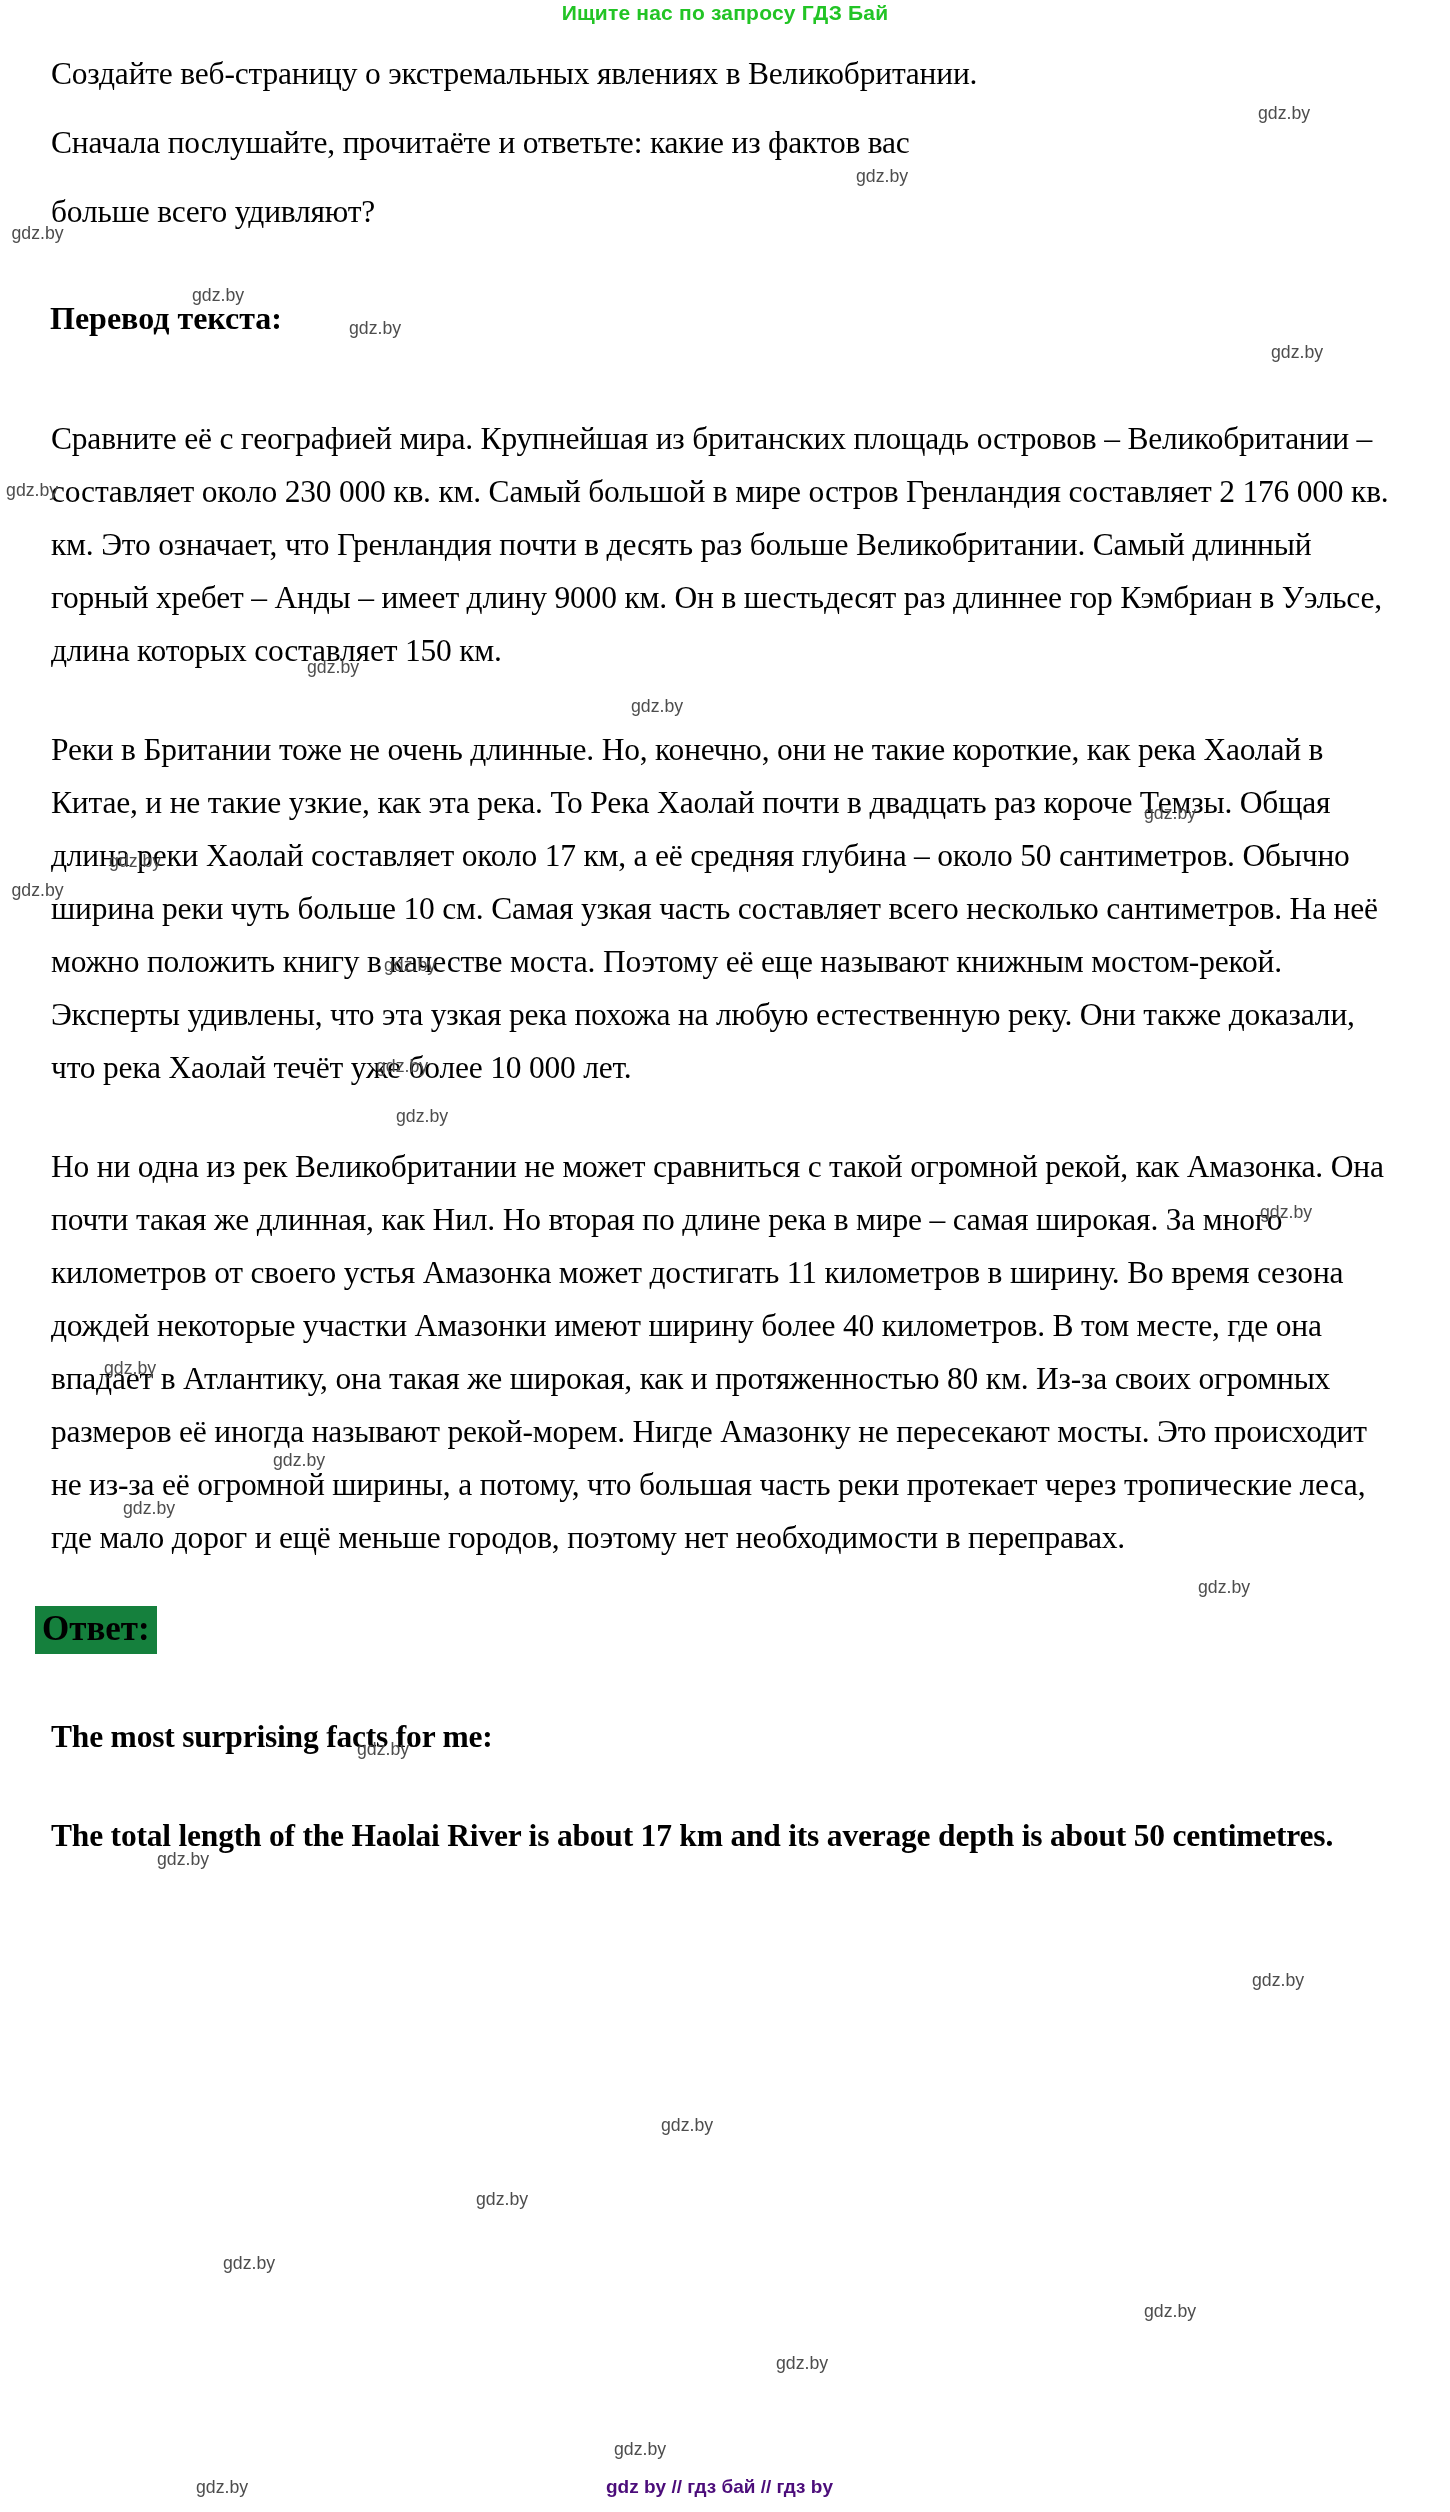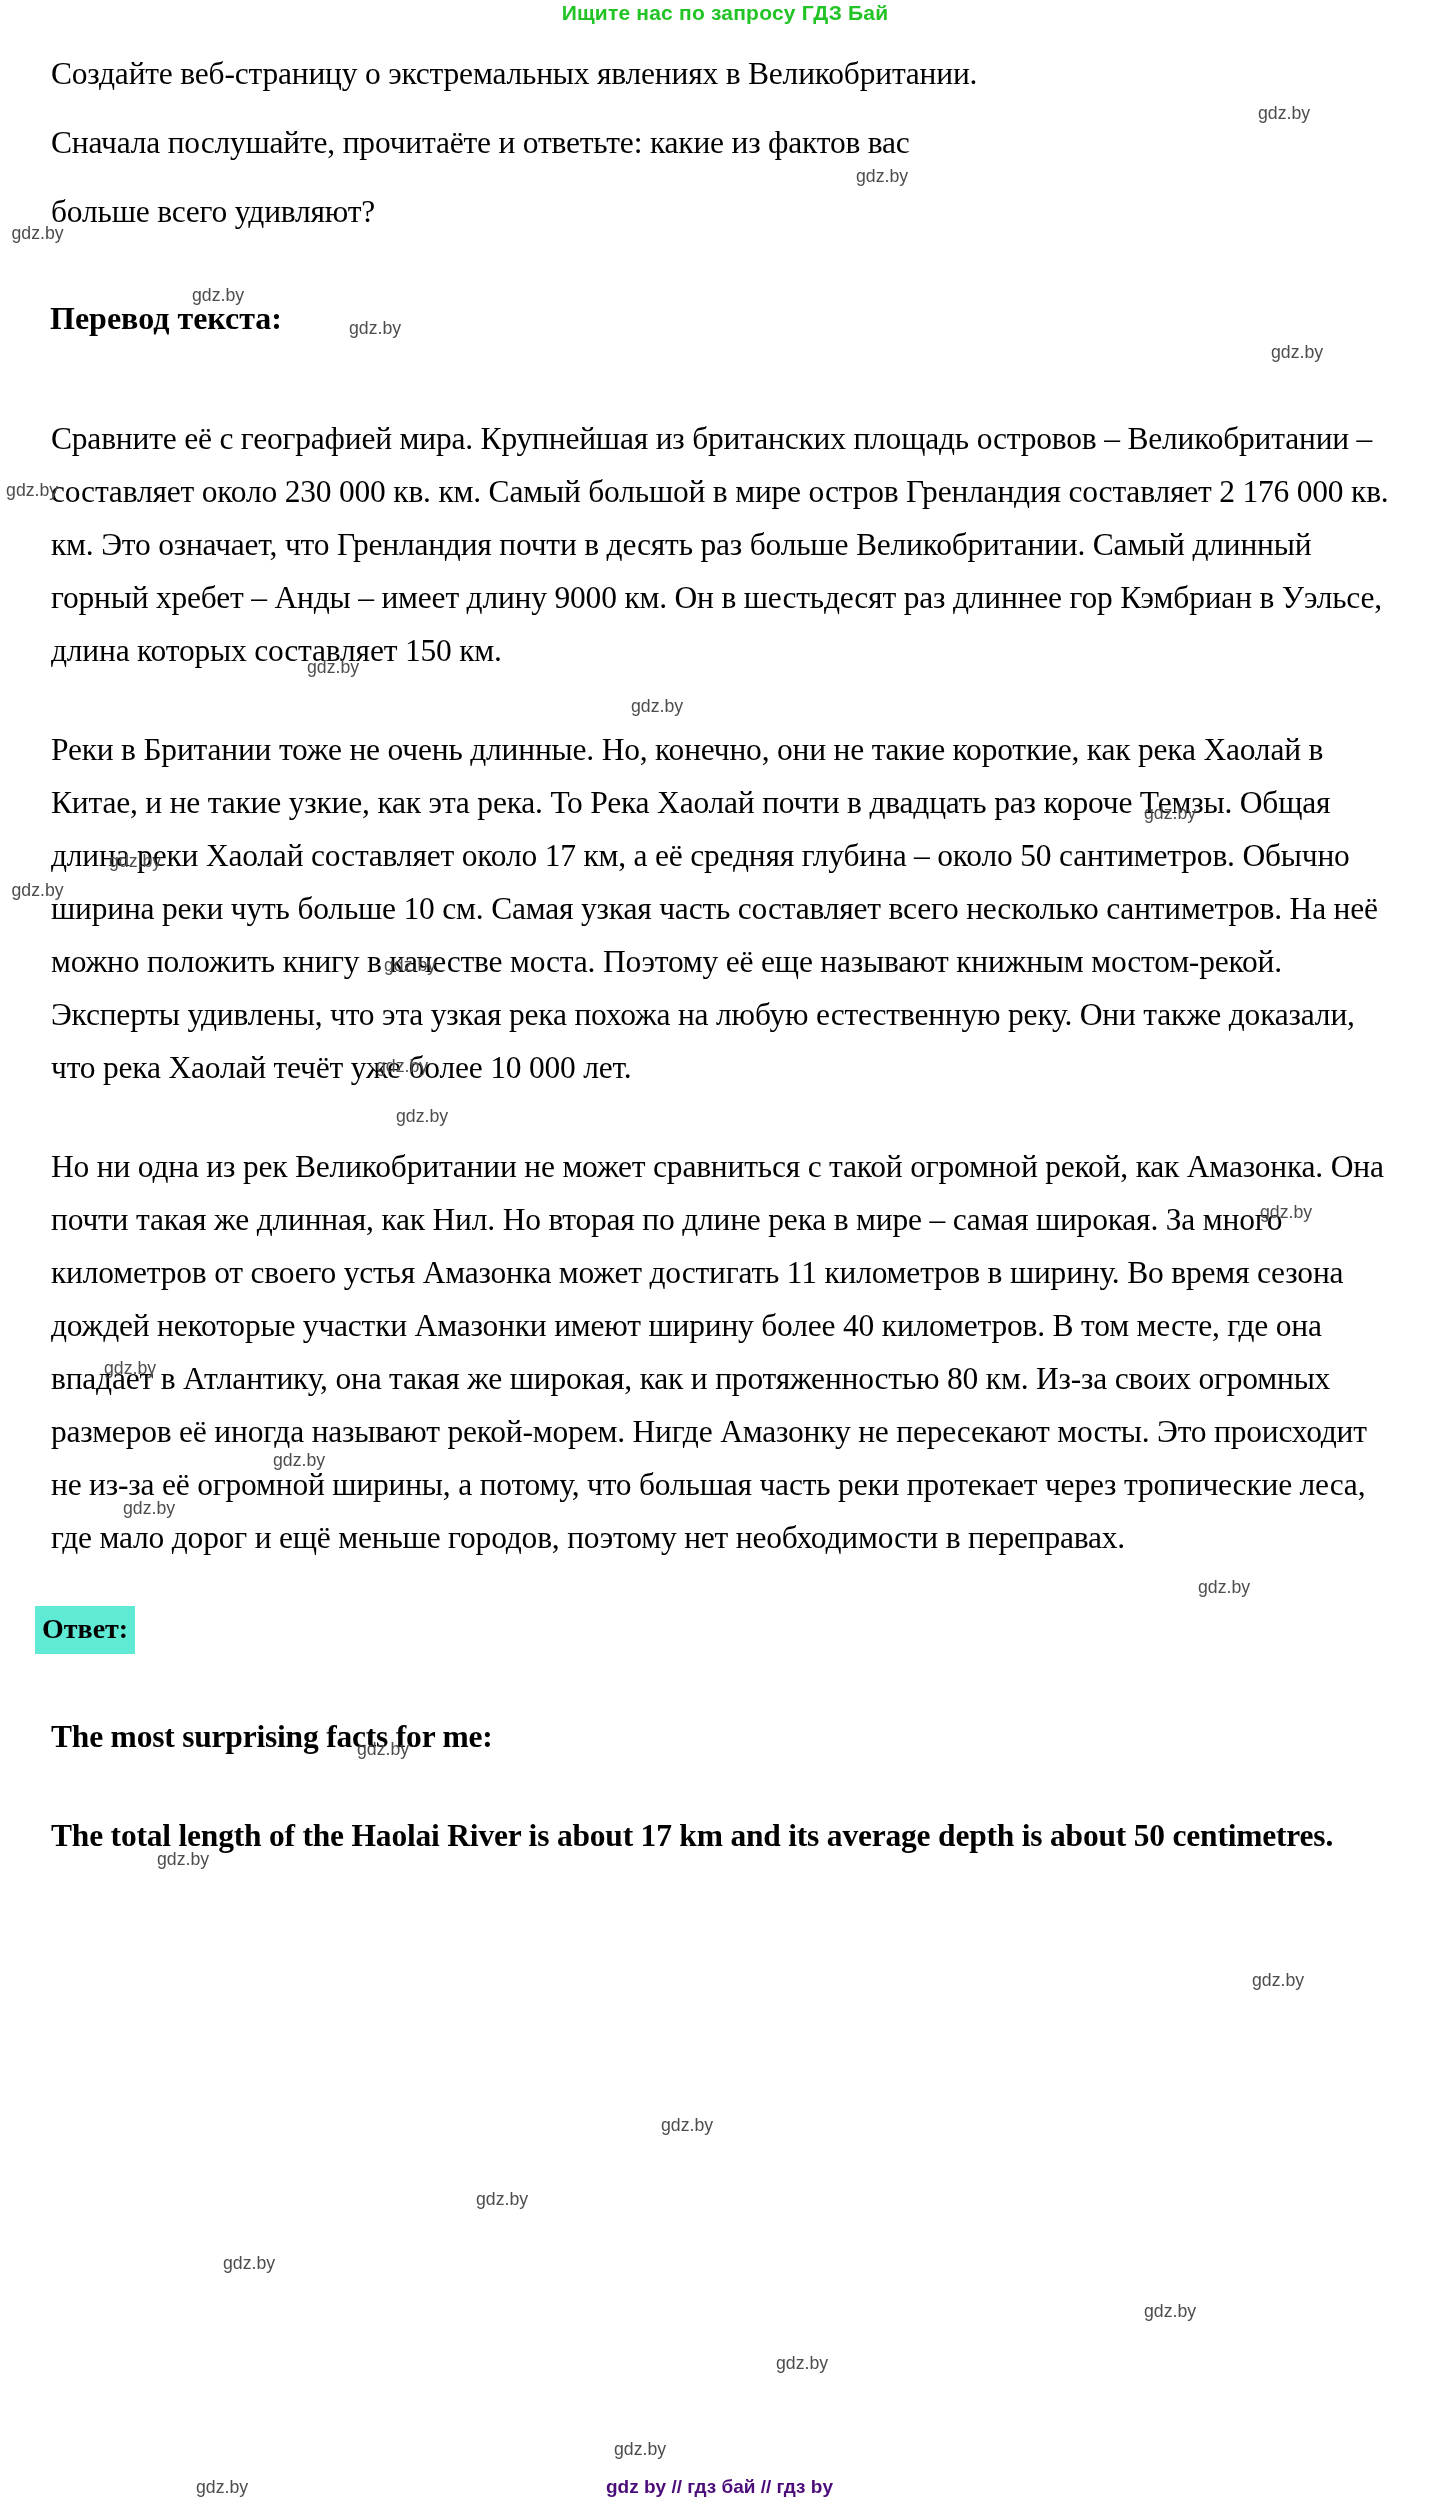--- a/index.html
+++ b/index.html
@@ -63,25 +63,25 @@
   .heading-bold {
     font-size: 32px;
     line-height: 46px;
     font-weight: bold;
     color: #000000;
     margin: 15px;
   }
 
   .answer-label {
     display: inline-block;
-    font-size: 28px;
+    font-size: 35px;
     line-height: 40px;
     font-weight: bold;
     color: #000000;
-    background: #5eead4;
+    background: #15803d;
     padding: 3.1px 7px 5.4px 7px;
   }
 
   .para.en {
     font-size: 31.5px;
     line-height: 53px;
     font-weight: bold;
   }
 
   

